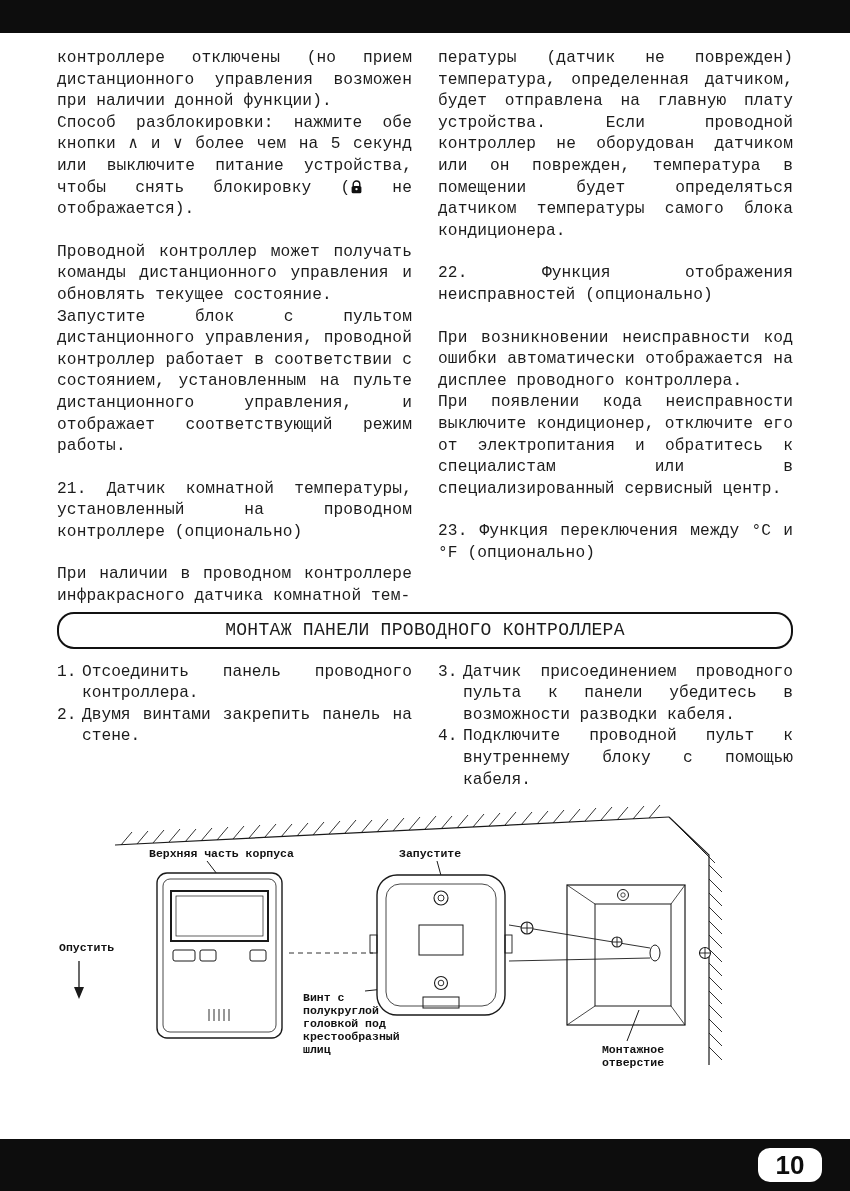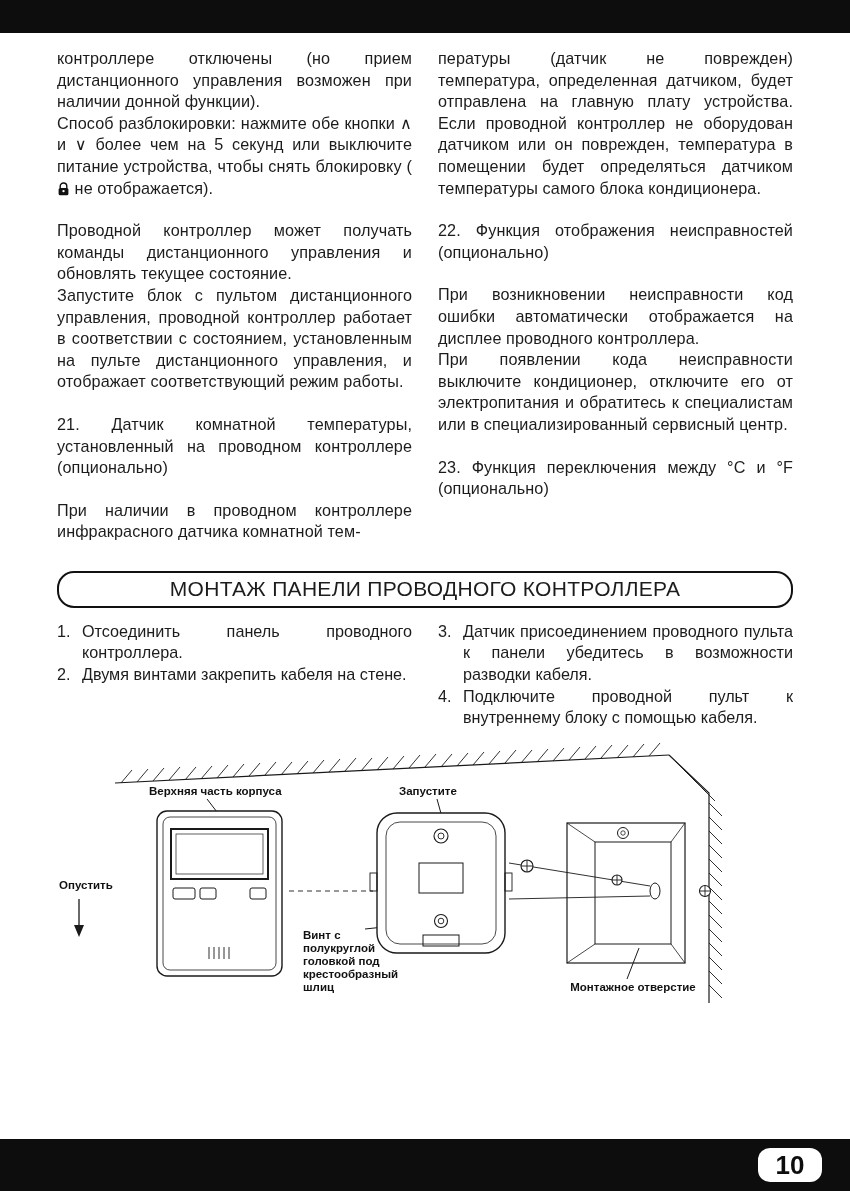--- a/index.html
+++ b/index.html
@@ -9,30 +9,30 @@
     background:#ffffff; color:#1c1c1c; overflow:hidden;
     font-family:"Liberation Sans","DejaVu Sans",sans-serif;
   }
   .topbar { position:absolute; top:0; left:0; width:850px; height:33px; background:#0d0d0d; }
   .bottombar { position:absolute; bottom:0; left:0; width:850px; height:52px; background:#0d0d0d; }
   .pagenum-tab {
     position:absolute; right:28px; top:9px; width:64px; height:34px;
     background:#ffffff; border-radius:12px; display:flex; align-items:center; justify-content:center;
     font-size:26px; font-weight:bold; color:#0d0d0d;
   }
-  .content { position:absolute; top:33px; left:57px; width:736px; }
+  .content { position:absolute; top:33px; left:57px; width:736px;font-family:Liberation Mono, monospace; }
   .cols { display:flex; gap:26px; margin-top:15px; }
   .col { flex:1; font-size:16.2px; line-height:21.6px; text-align:justify; letter-spacing:0.1px; }
   .col p { margin:0; }
   p.gap { margin-top:21px; }
   .lock-icon { display:inline-block; vertical-align:-2px; }
   .secbox {
-    margin-top:28px; border:2px solid #111; border-radius:17px; height:37px;
+    margin-top:4px; border:2px solid #111; border-radius:17px; height:37px;
     display:flex; align-items:center; justify-content:center;
-    font-size:21px; letter-spacing:0.3px;
+    font-size:18px; letter-spacing:0.3px;
   }
   .steps { display:flex; gap:26px; margin-top:13px; }
   .stepcol { flex:1; }
   .step { display:flex; font-size:16.2px; line-height:21.6px; }
   .step .num { width:25px; flex:none; }
   .step .txt { flex:1; text-align:justify; }
   .diagram { position:relative; margin-top:12px; height:300px; }
   .diagram svg { display:block; position:absolute; left:0; top:0; }
   .dlabel { position:absolute; font-size:11.5px; font-weight:bold; line-height:13px; color:#111; }
 </style>
@@ -72,21 +72,21 @@
     </div>
 
     <div class="steps">
       <div class="stepcol">
         <div class="step">
           <span class="num">1.</span>
           <span class="txt">Отсоединить панель проводного контроллера.</span>
         </div>
         <div class="step">
           <span class="num">2.</span>
-          <span class="txt">Двумя винтами закрепить кабеля на стене.</span>
+          <span class="txt">Двумя винтами закрепить панель на стене.</span>
         </div>
       </div>
       <div class="stepcol">
         <div class="step">
           <span class="num">3.</span>
           <span class="txt">Датчик присоединением проводного пульта к панели убедитесь в возможности разводки кабеля.</span>
         </div>
         <div class="step">
           <span class="num">4.</span>
           <span class="txt">Подключите проводной пульт к внутреннему блоку с помощью кабеля.</span>

